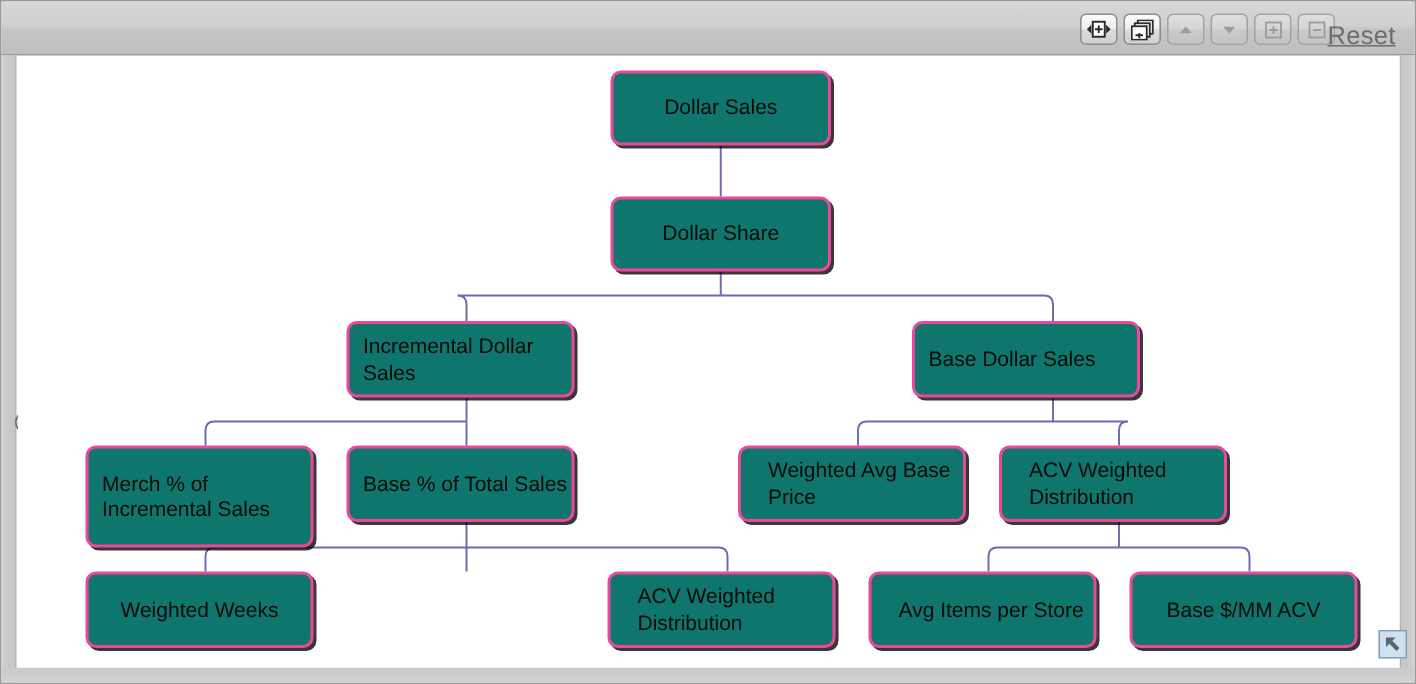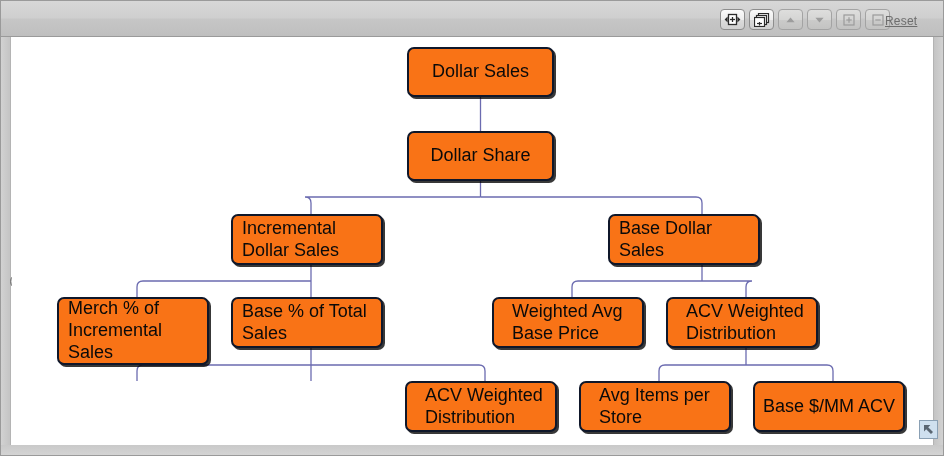--- a/index.html
+++ b/index.html
@@ -34,21 +34,21 @@
     cursor:pointer;
   }
   .tb-btn.dim{
     background:linear-gradient(to bottom,#dededd 0%,#d5d5d4 50%,#cbcbca 51%,#c3c3c2 100%);
     border-color:#a3a3a3;
   }
   .tb-btn svg{display:block;}
 
   #reset-link{
     position:absolute;top:13px;left:884px;
-    font-size:12px;color:#6d6d6d;
+    font-size:17px;color:#6d6d6d;
     text-decoration:underline;
     cursor:pointer;white-space:nowrap;
     letter-spacing:.2px;
   }
 
   
   #left-gutter{
     position:absolute;left:0;top:36px;width:10px;height:418px;
     background:linear-gradient(to right,#d2d2d2,#c4c4c4);
     border-right:1px solid #b4b4b4;
@@ -86,26 +86,26 @@
   
   #canvas{
     position:absolute;left:11px;top:37px;width:921px;height:407px;
     background:#ffffff;overflow:hidden;
   }
   #edges{position:absolute;left:0;top:0;width:921px;height:407px;}
 
   
   .node{
     position:absolute;box-sizing:border-box;
-    background:#f97316;
-    border:2px solid #0f172a;
+    background:#0f766e;
+    border:2px solid #ec4899;
     border-radius:7px;
     box-shadow:2px 2px 0 0 rgba(0,0,0,0.78);
     display:flex;align-items:center;
-    font-size:18px;color:#0a0a0a;
+    font-size:14px;color:#0a0a0a;
     line-height:1.22;
   }
   .node .lbl{display:block;width:100%;}
   .node.al{justify-content:flex-start;}
   .node.al .lbl{padding-left:9px;text-align:left;}
   .node.ctr{justify-content:center;}
   .node.ctr .lbl{text-align:center;padding:0 6px;}
   .node.pad .lbl{padding-left:18px;text-align:left;}
 
   
@@ -239,20 +239,23 @@
     </div>
 
     <div class="node pad" style="left:480px;top:259px;width:152px;height:51px">
       <span class="lbl">Weighted Avg Base Price</span>
     </div>
 
     <div class="node pad" style="left:654px;top:259px;width:152px;height:51px">
       <span class="lbl">ACV Weighted Distribution</span>
     </div>
 
+    <div class="node ctr" style="left:45px;top:343px;width:152px;height:51px">
+      <span class="lbl">Weighted Weeks</span>
+    </div>
 
 
     <div class="node pad" style="left:393px;top:343px;width:152px;height:51px">
       <span class="lbl">ACV Weighted Distribution</span>
     </div>
 
     <div class="node pad" style="left:567px;top:343px;width:152px;height:51px">
       <span class="lbl">Avg Items per Store</span>
     </div>
 

